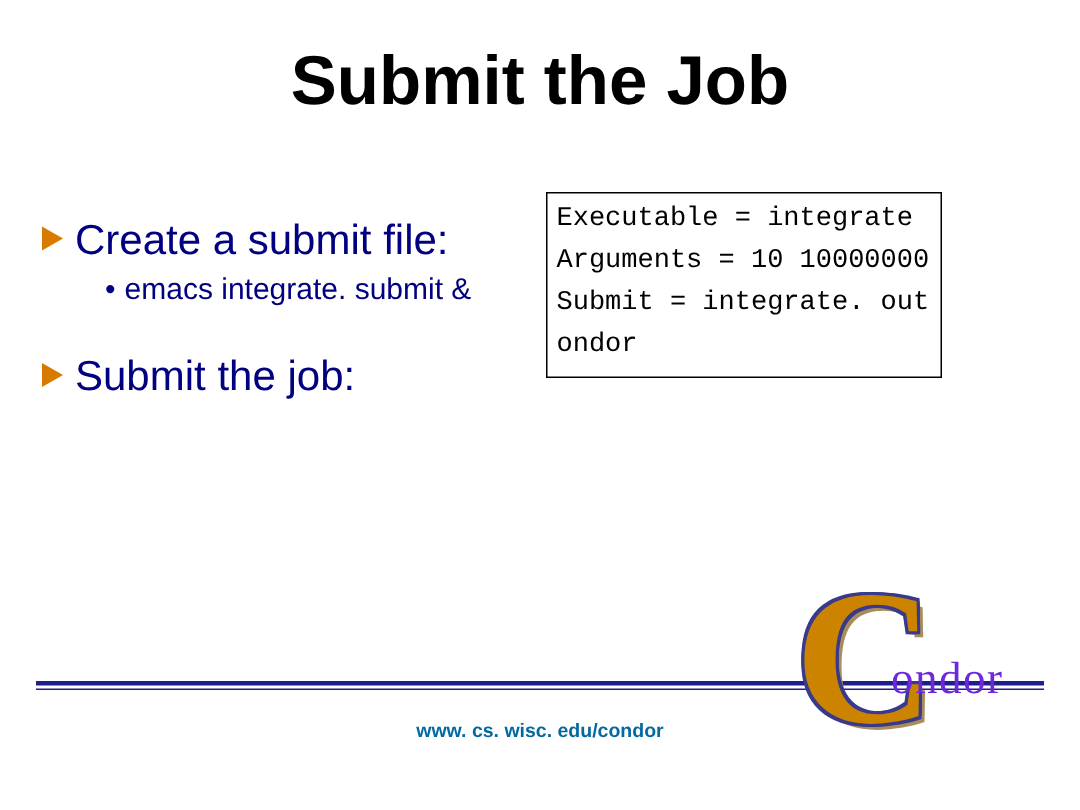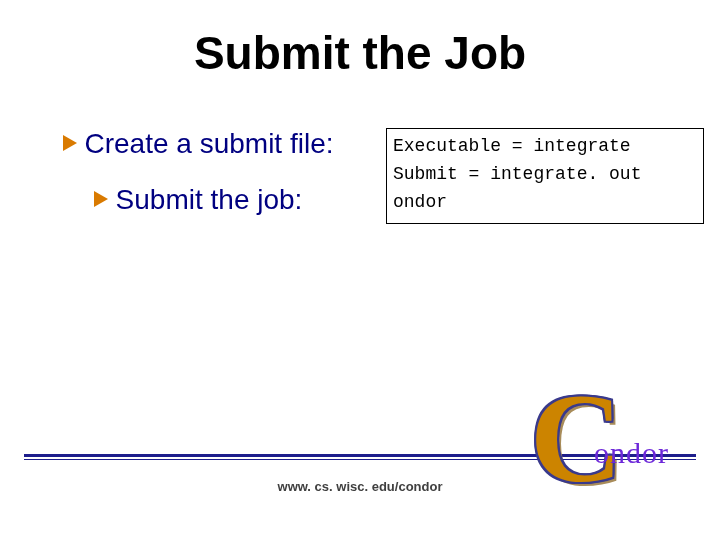--- a/index.html
+++ b/index.html
@@ -24,24 +24,23 @@
     top: 26px;
     left: 0;
     width: 100%;
     text-align: center;
     font-size: 46px;
     font-weight: bold;
     color: #000;
   }
   .content {
     position: absolute;
-    top: 128px;
+    top: 144px;
     left: 28px;
     width: 340px;
-    text-align: center;
   }
   .arrow {
     display: inline-block;
     width: 0;
     height: 0;
     border-top: 8px solid transparent;
     border-bottom: 8px solid transparent;
     border-left: 14px solid #d97a00;
     margin-right: 8px;
     vertical-align: 2px;
@@ -57,22 +56,22 @@
     color: #000080;
     margin-left: 42px;
     margin-bottom: 30px;
   }
   .dot {
     margin-right: 6px;
   }
   .codebox {
     position: absolute;
     top: 128px;
-    left: 386px;
-    width: 318px;
+    left: 364px;
+    width: 264px;
     border: 1px solid #000;
     font-family: "Courier New", Courier, monospace;
     font-size: 18px;
     color: #000;
     padding: 4px 6px 6px 6px;
     line-height: 1.55;
     box-sizing: border-box;
   }
   .codebox div {
     white-space: pre;
@@ -94,21 +93,21 @@
   }
   .footer-text {
     position: absolute;
     bottom: 46px;
     left: 0;
     width: 100%;
     text-align: center;
     font-family: Arial, Helvetica, sans-serif;
     font-size: 13px;
     font-weight: bold;
-    color: #404040;
+    color: #0369a1;
   }
   
   .logo {
     position: absolute;
     right: 24px;
     bottom: 38px;
     width: 170px;
     height: 120px;
   }
   .logo .bigC {
@@ -146,28 +145,32 @@
 <body>
 
 <div class="slide">
 
   <div class="title">Submit the Job</div>
 
   <div class="content">
     <div class="main-item">
       <span class="arrow"></span><span>Create a submit file:</span>
     </div>
+    <div class="sub-item">
+      <span class="dot">•</span><span>emacs integrate. submit &amp;</span>
+    </div>
 
     <div class="main-item" style="margin-top:24px;">
       <span class="arrow"></span><span>Submit the job:</span>
     </div>
   </div>
 
   <div class="codebox">
     <div>Executable = integrate</div>
+    <div>Arguments = 10 10000000</div>
     <div>Submit = integrate. out</div>
     <div>ondor</div>
   </div>
 
   <div class="footer-rule">
     <div class="l1"></div>
     <div class="l2"></div>
   </div>
 
   <div class="footer-text">www. cs. wisc. edu/condor</div>

